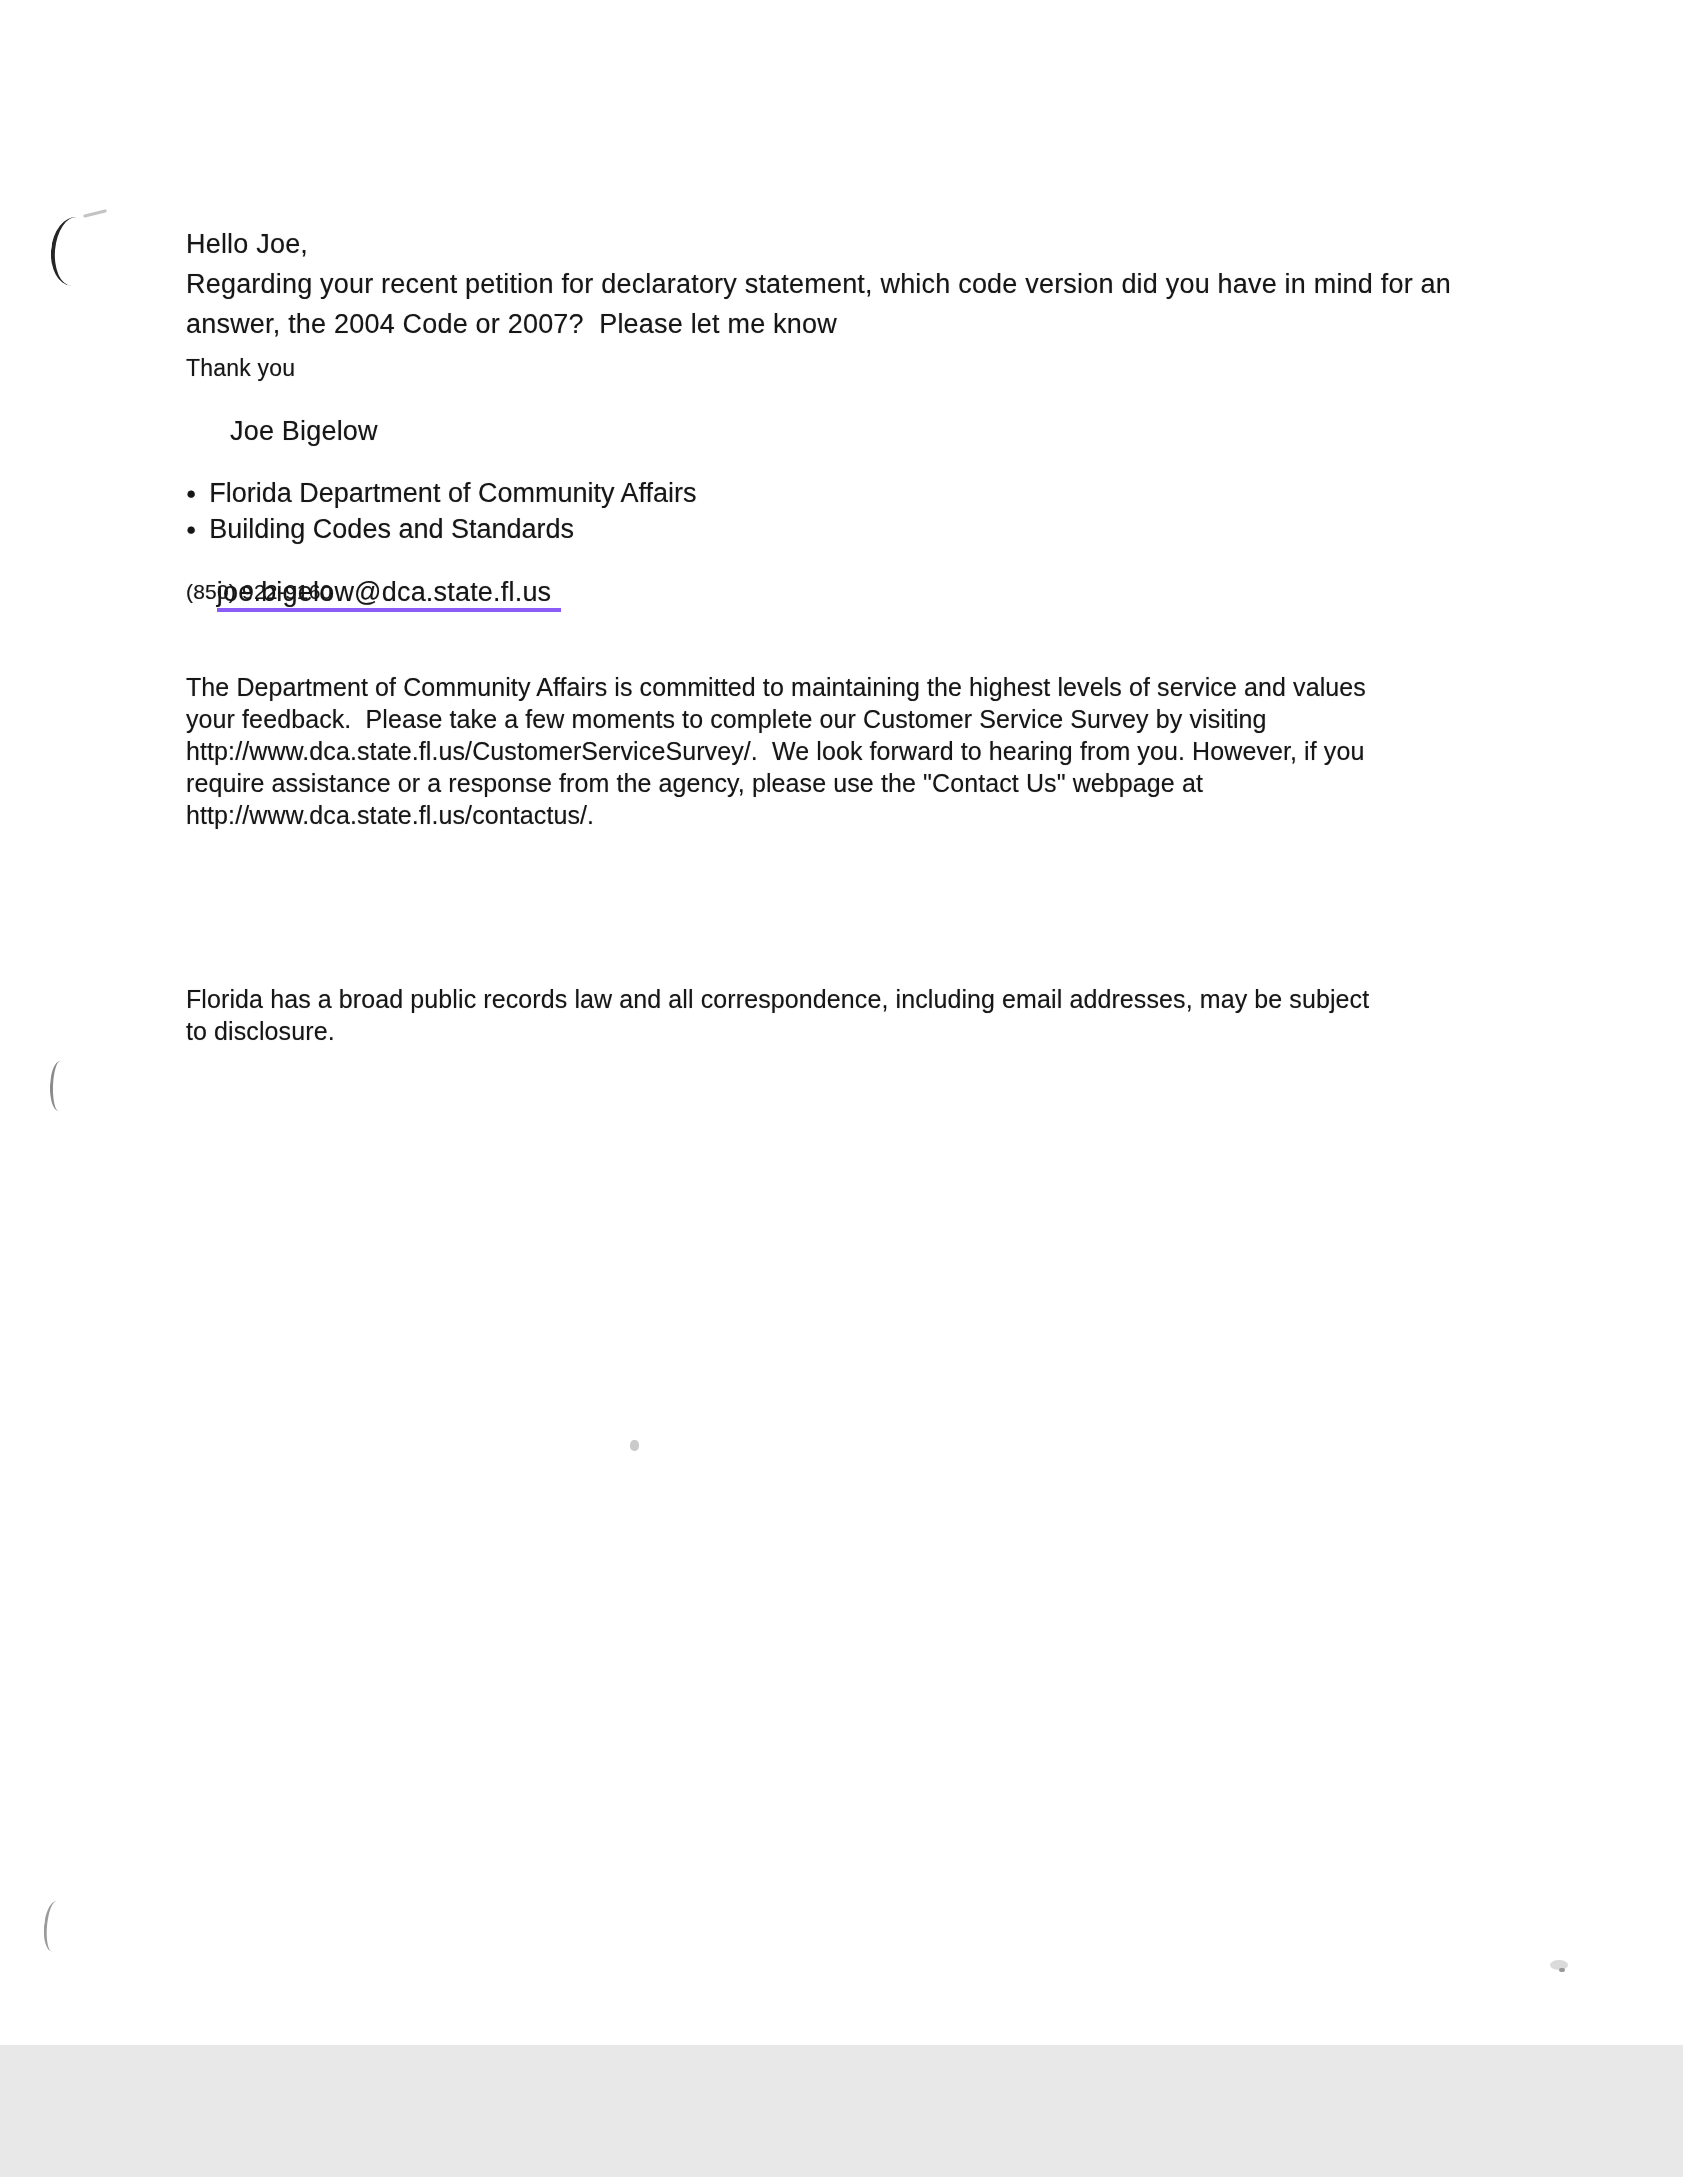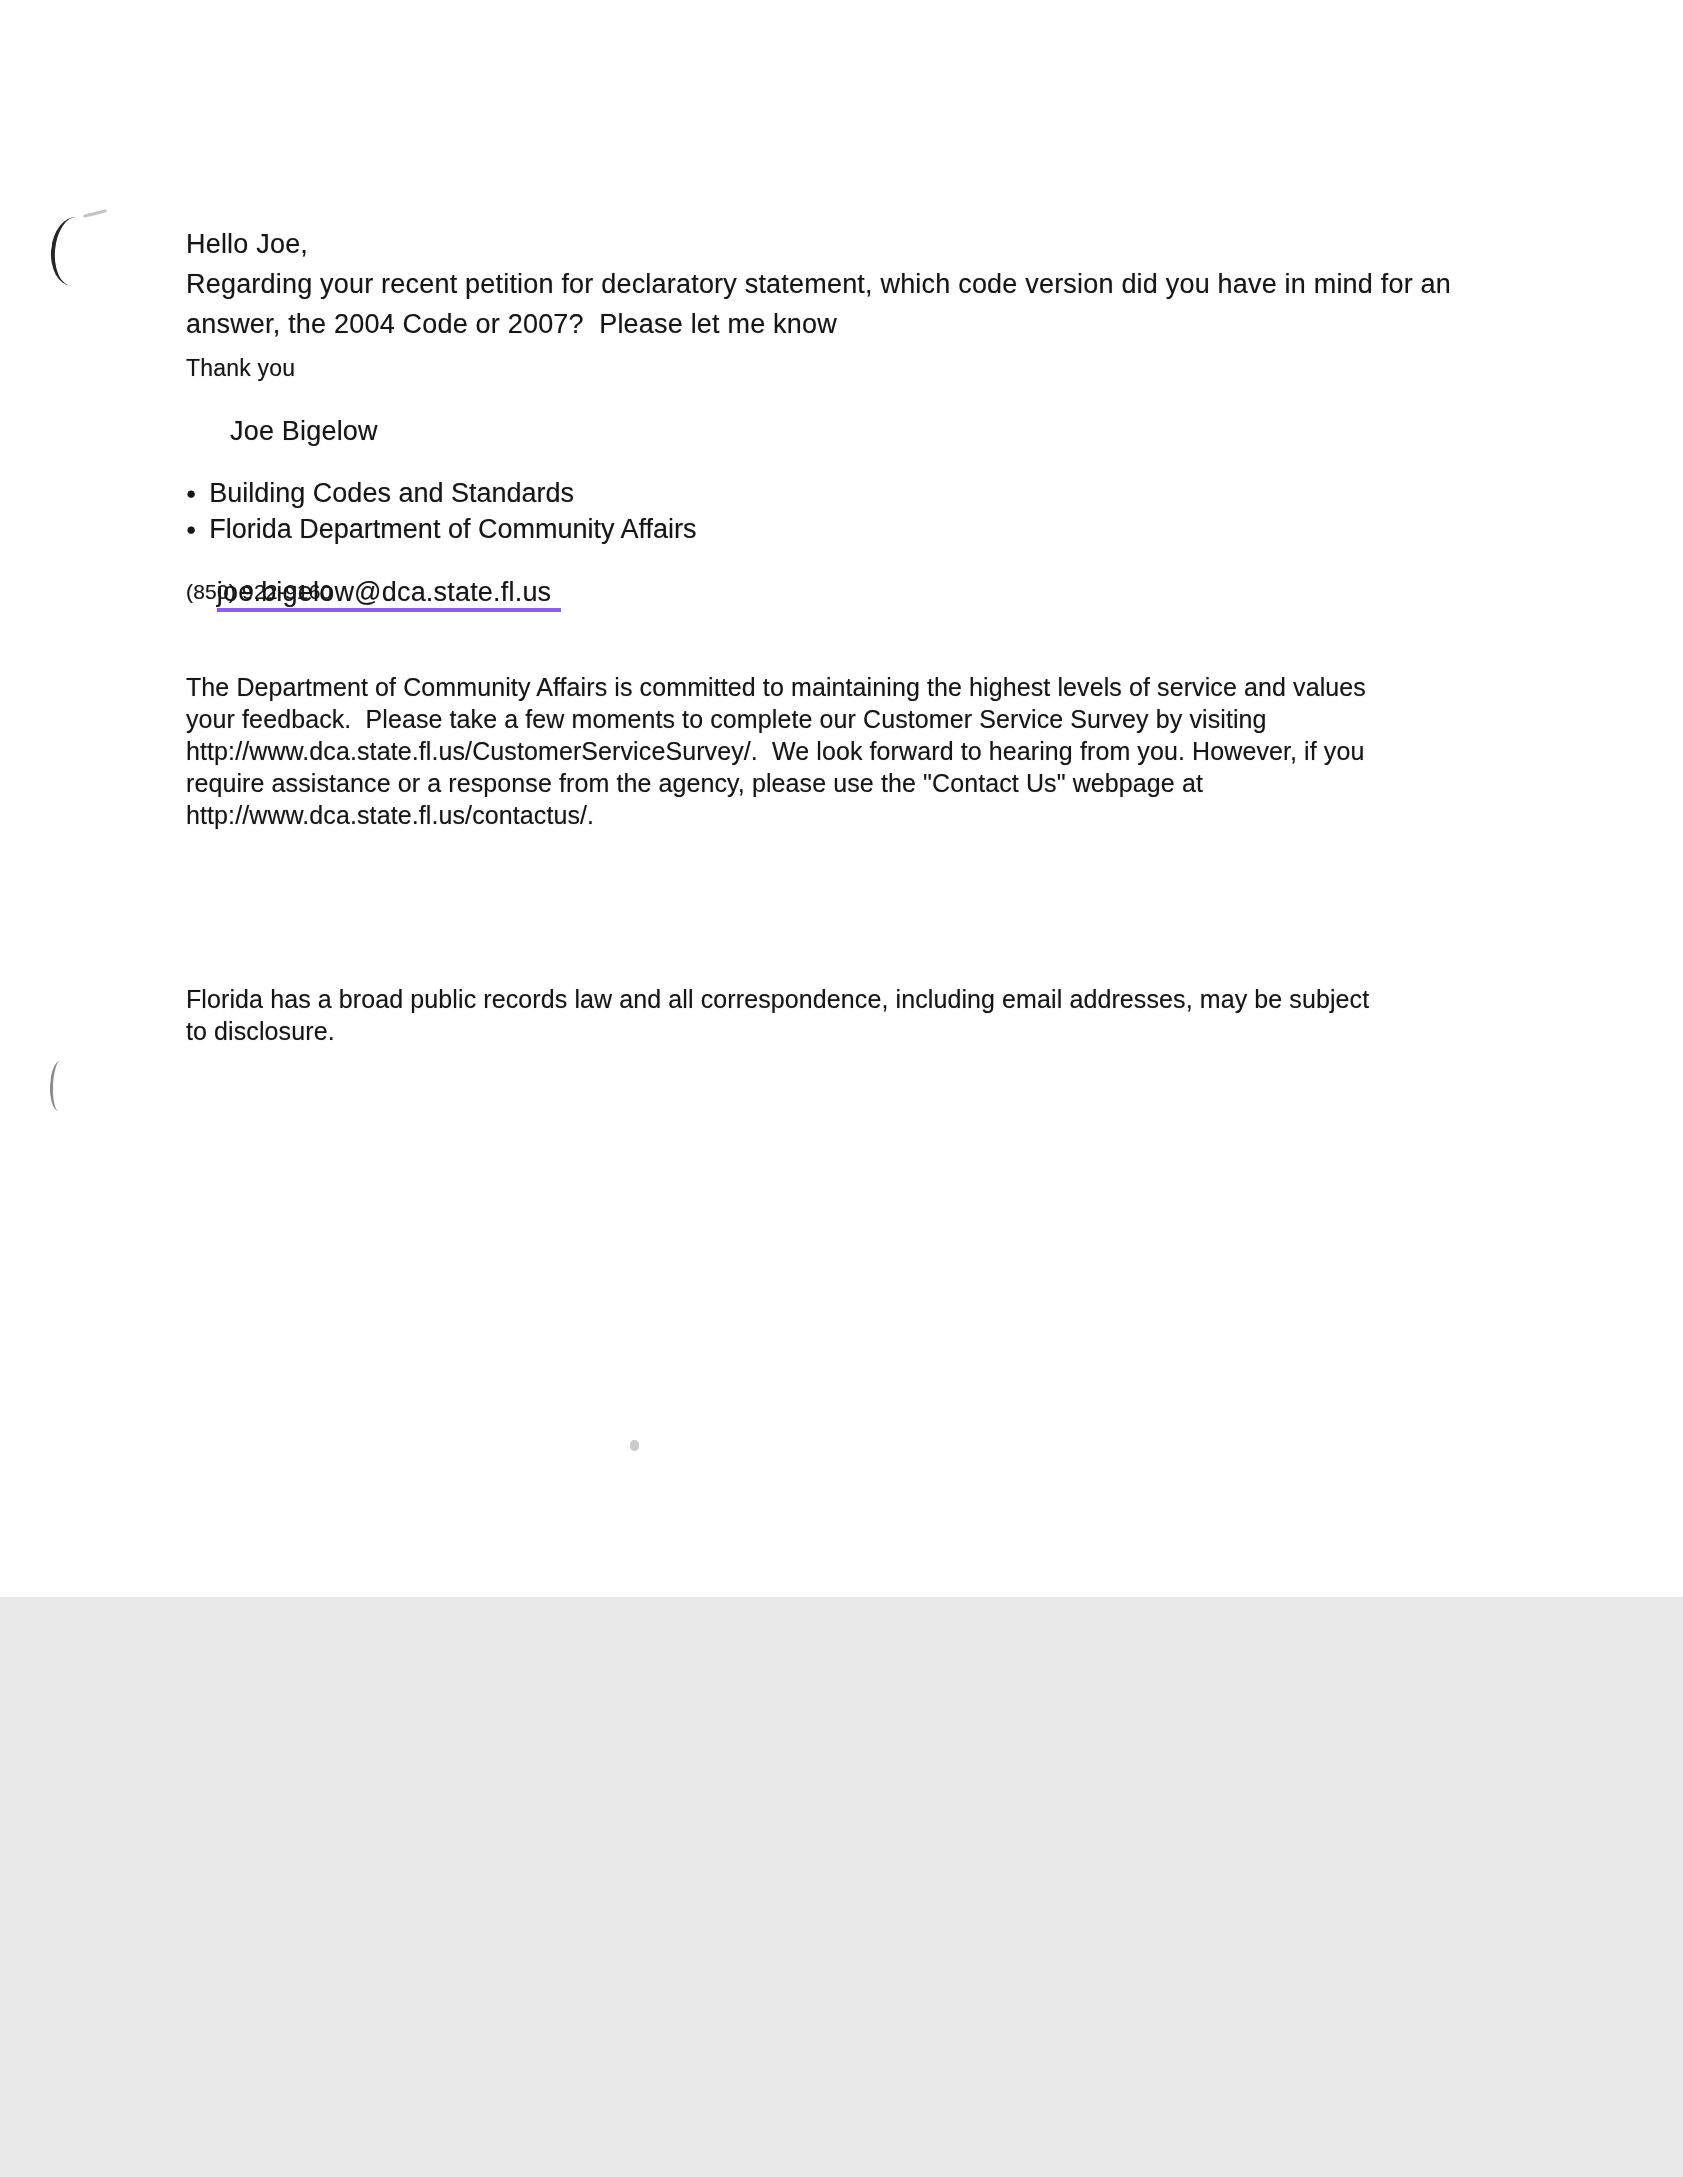--- a/index.html
+++ b/index.html
@@ -3,21 +3,21 @@
 <meta charset="utf-8">
 <style>
   html, body {
     margin: 0;
     padding: 0;
     background: #e8e8e8;
   }
   .page {
     position: relative;
     width: 1683px;
-    height: 1597px;
+    height: 2045px;
     background: #ffffff;
     overflow: hidden;
     font-family: "Liberation Sans", "DejaVu Sans", sans-serif;
     color: #161616;
   }
   .txt {
     position: absolute;
     left: 186px;
     white-space: pre-wrap;
     letter-spacing: 0.2px;
@@ -157,22 +157,22 @@
 
   <div class="txt greeting-block">Hello Joe,
 Regarding your recent petition for declaratory statement, which code version did you have in mind for an
 answer, the 2004 Code or 2007?  Please let me know</div>
 
   <div class="txt thank-you">Thank you</div>
 
   <div class="txt sig-name">Joe Bigelow</div>
 
   <div class="sig-bullets">
+    <span class="bullet-row"><span class="bullet-dot">●</span><span>Florida Department of Community Affairs</span></span>
     <span class="bullet-row"><span class="bullet-dot">●</span><span>Building Codes and Standards</span></span>
-    <span class="bullet-row"><span class="bullet-dot">●</span><span>Florida Department of Community Affairs</span></span>
   </div>
 
   <div class="txt sig-email">
     <span class="underlined">joe.bigelow@dca.state.fl.us</span>
   </div>
 
   <div class="txt sig-phone">(850) 922-9160</div>
 
   <div class="txt para para-1">The Department of Community Affairs is committed to maintaining the highest levels of service and values
 your feedback.  Please take a few moments to complete our Customer Service Survey by visiting

